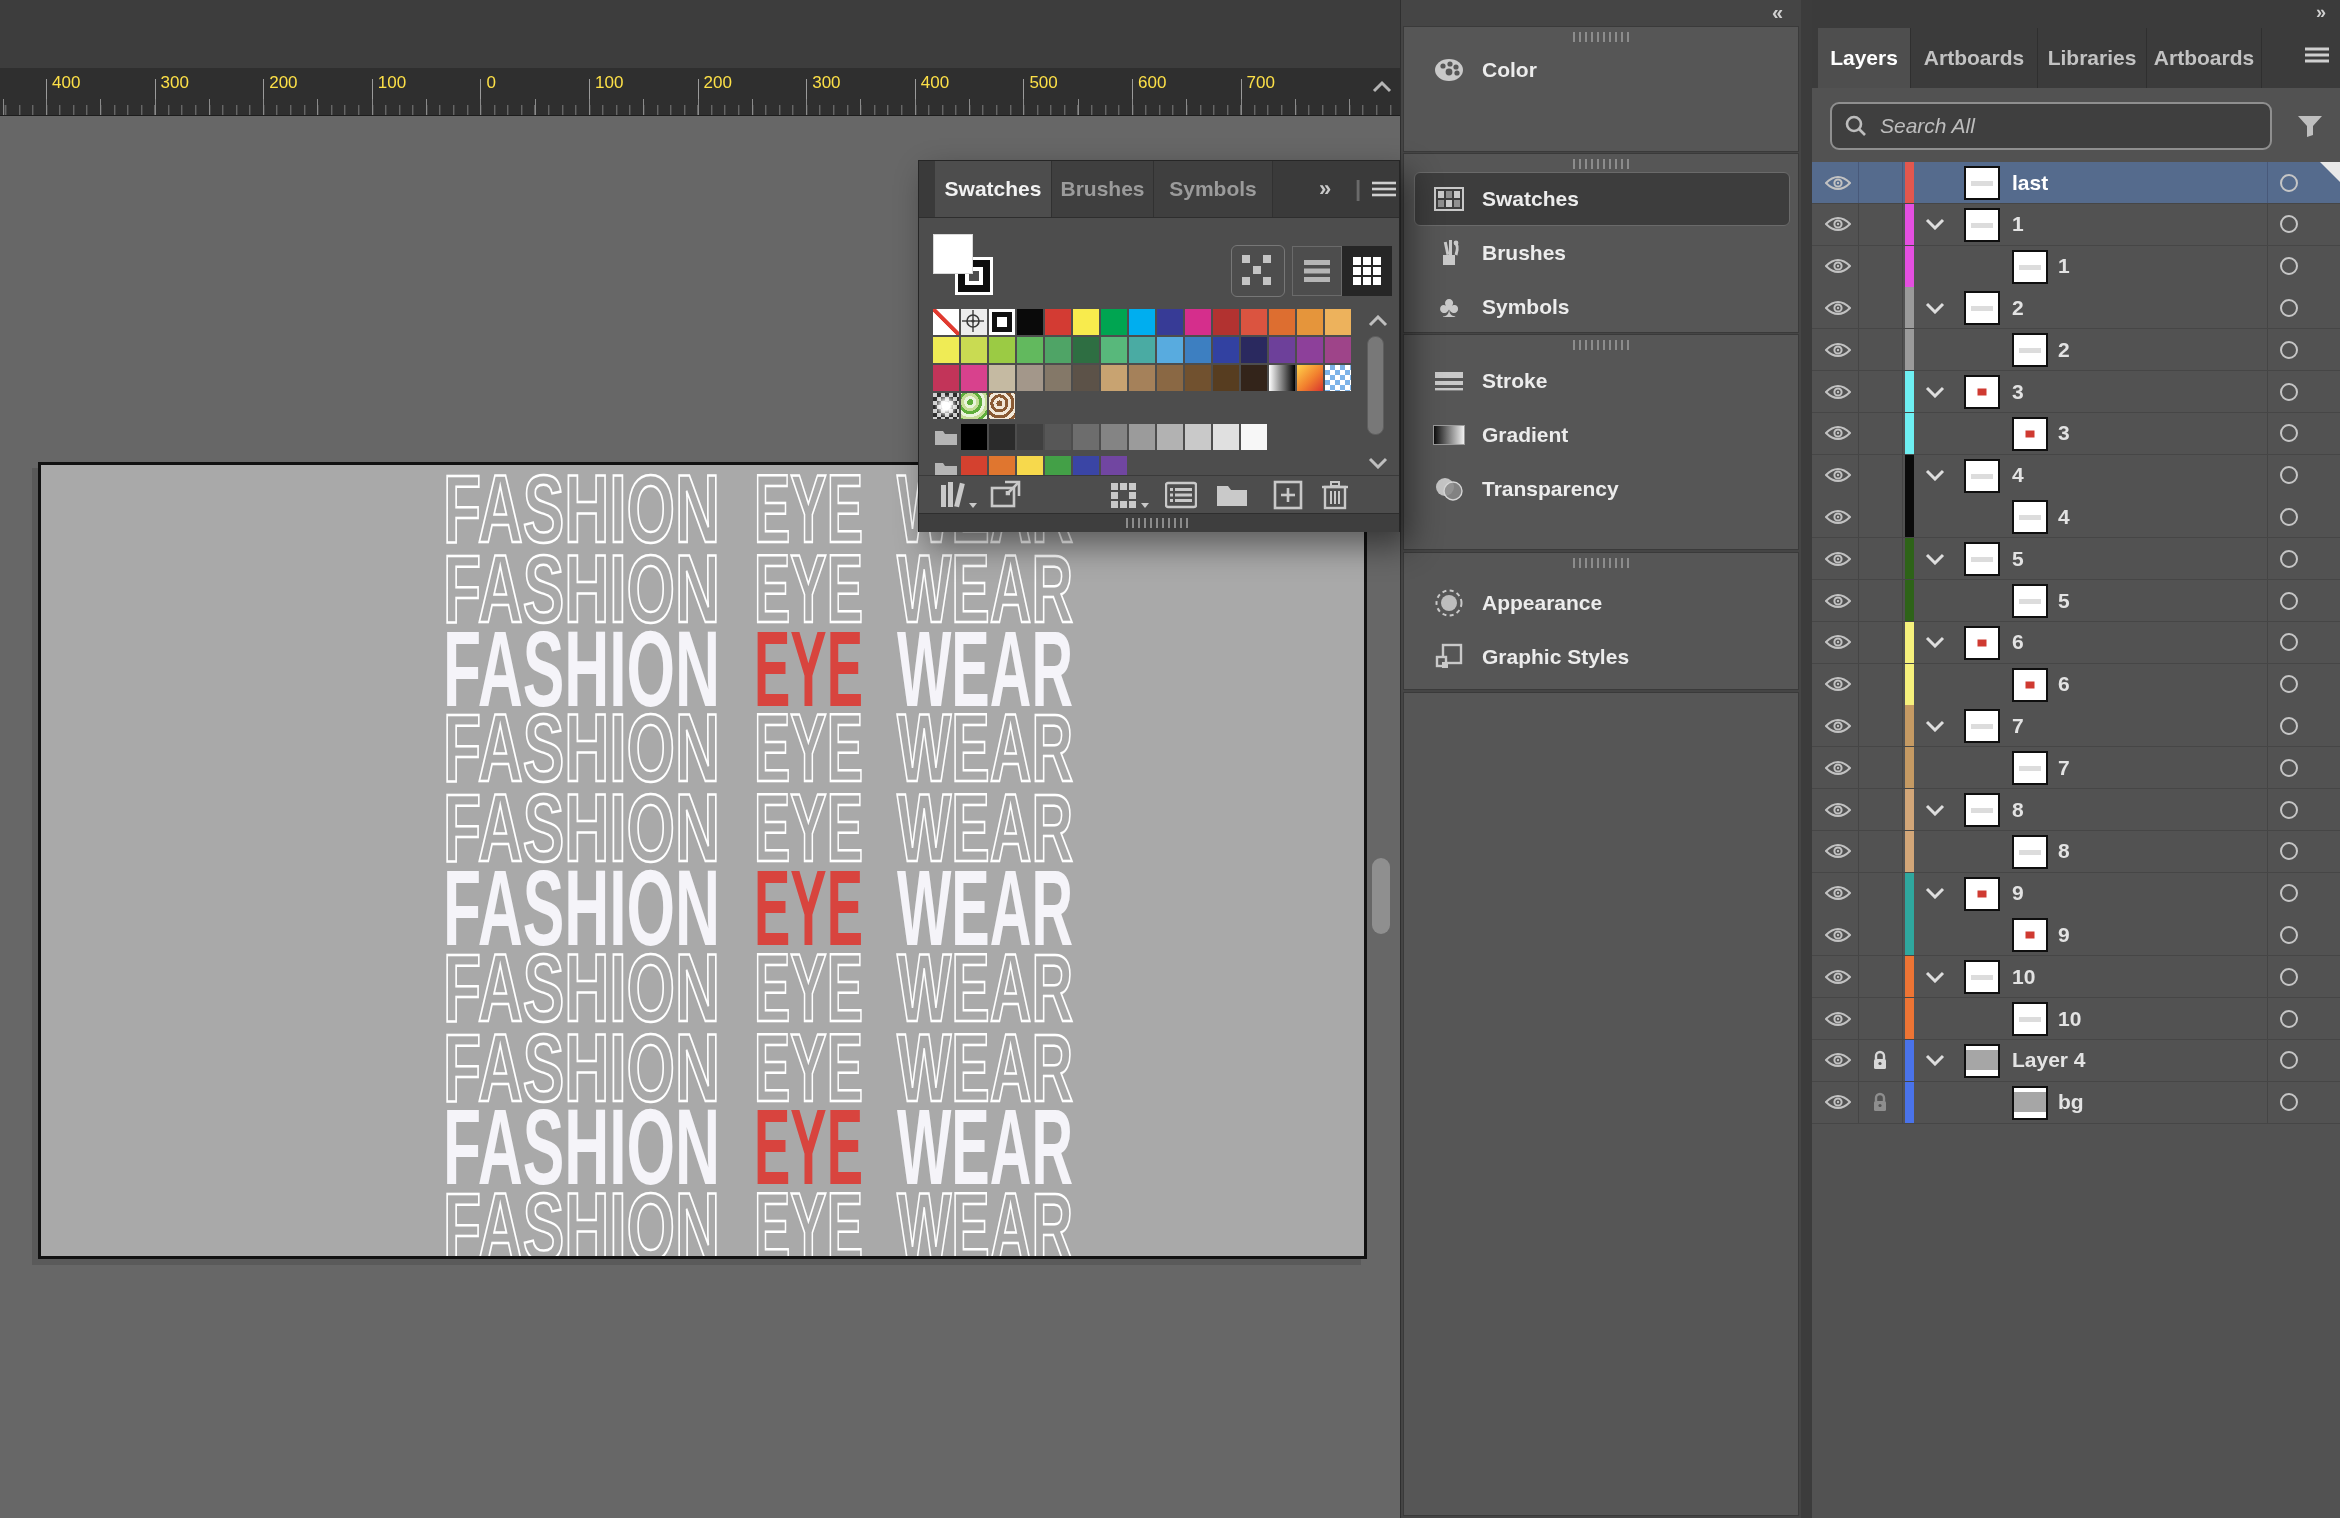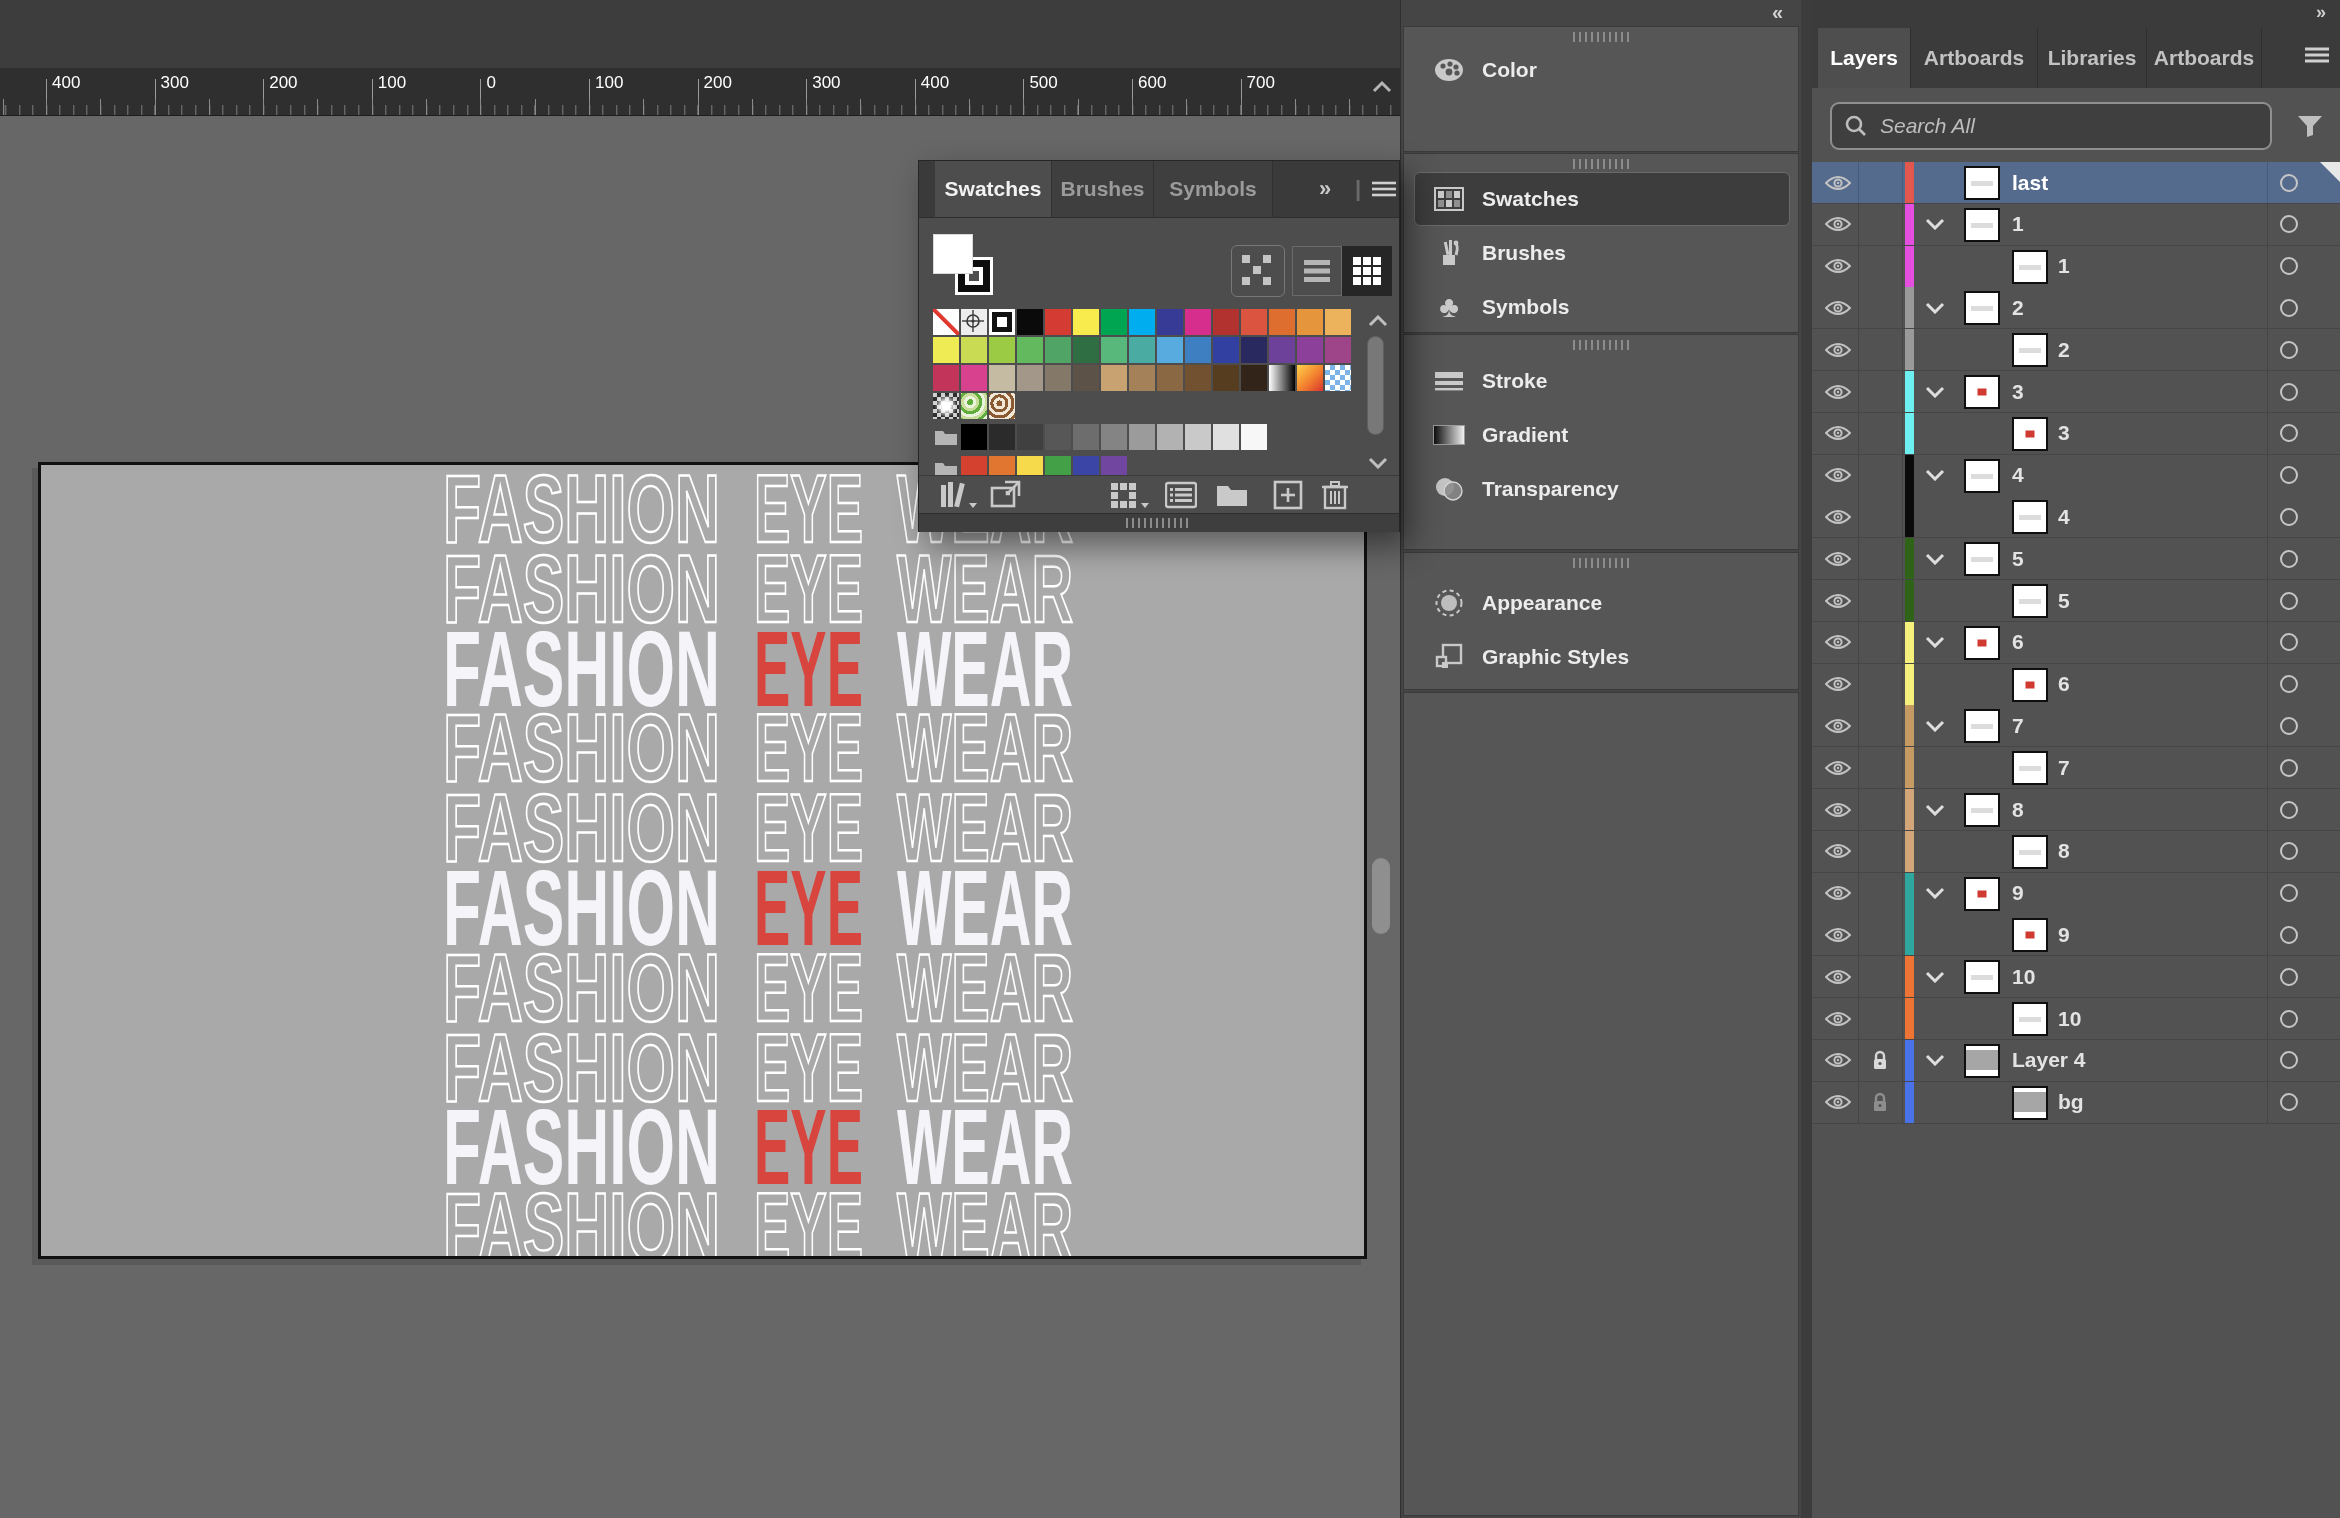--- a/index.html
+++ b/index.html
@@ -7,21 +7,21 @@
        font-family:"Liberation Sans",sans-serif;background:#3c3c3c;-webkit-font-smoothing:antialiased;}
   
   .canvas-region{position:absolute;left:0;top:0;width:1400px;height:1518px;background:#676767;overflow:hidden;}
   .topbar{position:absolute;left:0;top:0;width:1400px;height:68px;background:#3d3d3d;border-bottom:1px solid #2a2a2a;}
   .ruler{position:absolute;left:0;top:68px;width:1400px;height:47px;background:#2f2f2f;border-bottom:1px solid #1d1d1d;}
   .ruler::before{content:"";position:absolute;left:0;right:0;bottom:0;height:10px;
      background:repeating-linear-gradient(90deg,#7d7d7d 0 1px,transparent 1px 13.575px);background-position-x:5.3px;}
   .ruler::after{content:"";position:absolute;left:0;right:0;bottom:0;height:16px;
      background:repeating-linear-gradient(90deg,#8a8a8a 0 1px,transparent 1px 54.3px);background-position-x:46px;}
   .rtick{position:absolute;bottom:0;width:1px;height:36px;background:#9b9b9b;}
-  .rlabel{position:absolute;top:5px;font-size:17px;color:#ffffff;}
+  .rlabel{position:absolute;top:5px;font-size:17px;color:#fde047;}
   .artboard{position:absolute;left:38px;top:462px;width:1323px;height:791px;background:#a9a9a9;
             border:3px solid #111;overflow:hidden;box-shadow:-6px 6px 0 rgba(0,0,0,.12);}
   .txtrow{position:absolute;left:402px;width:660px;height:120px;}
   .cv-up{position:absolute;left:1368px;top:72px;width:28px;height:30px;display:flex;align-items:center;justify-content:center;}
   .cv-thumb{position:absolute;left:1372px;top:858px;width:18px;height:76px;background:#8f8f8f;border-radius:9px;}
   
   .swpanel{position:absolute;left:918px;top:160px;width:480px;height:370px;background:#4d4d4d;
            border:1px solid #262626;box-shadow:10px 14px 30px rgba(0,0,0,.45);z-index:5;}
   .sw-tabbar{position:absolute;left:0;top:0;width:100%;height:56px;background:#3a3a3a;border-bottom:1px solid #2e2e2e;}
   .sw-tab{position:absolute;top:0;height:56px;display:flex;align-items:center;justify-content:center;

